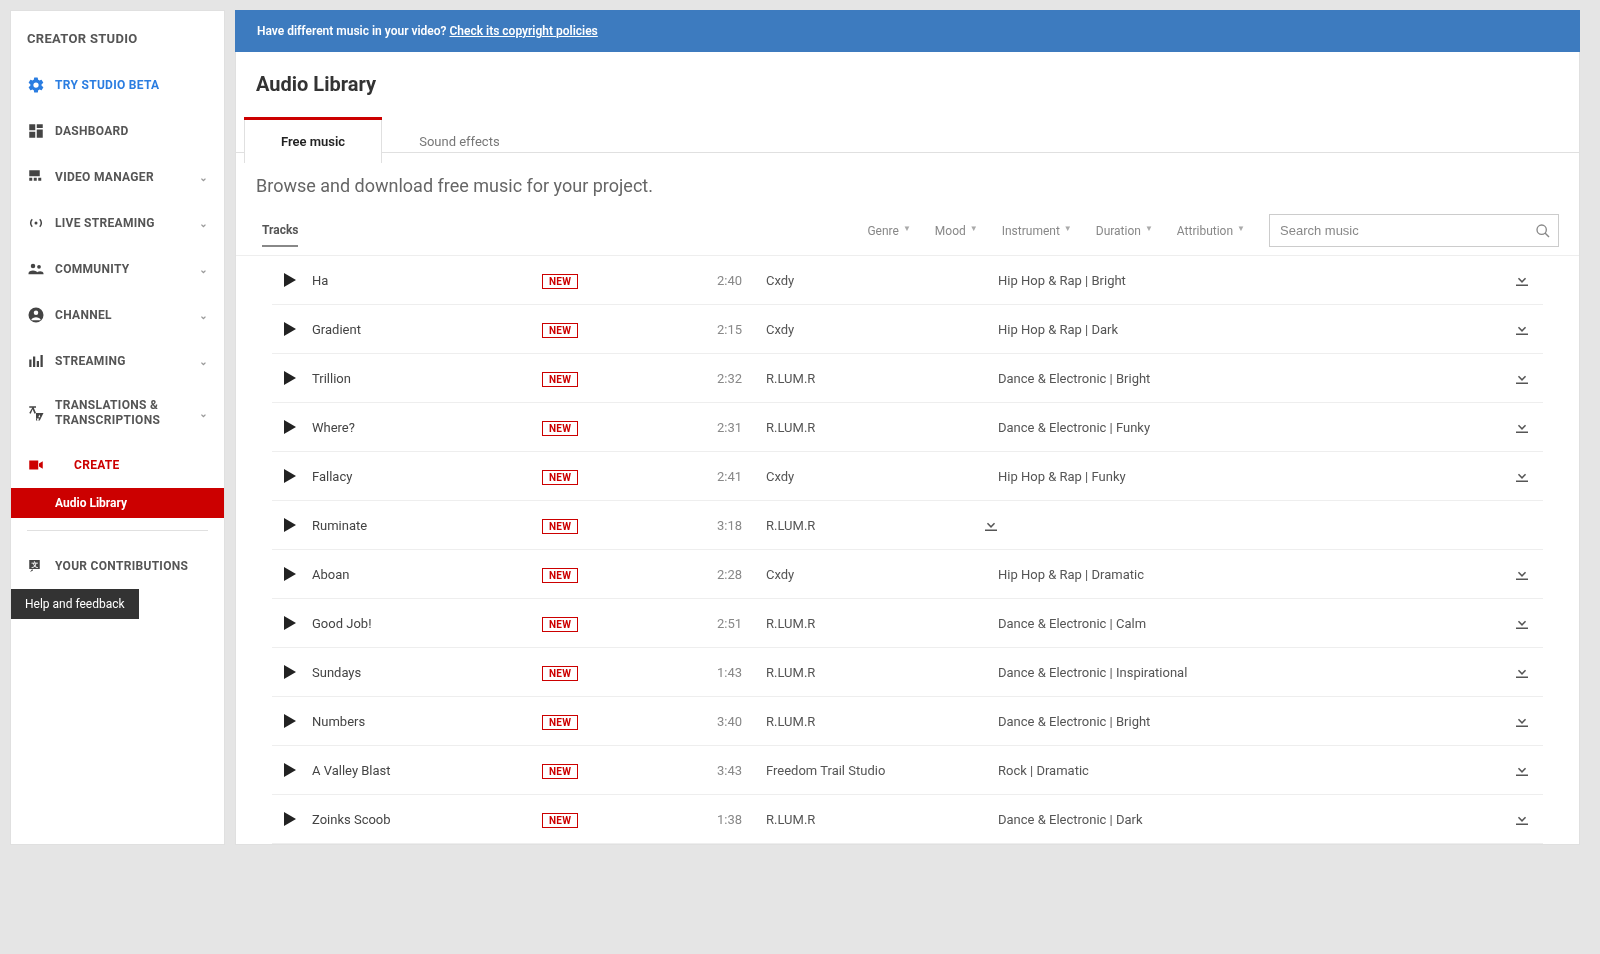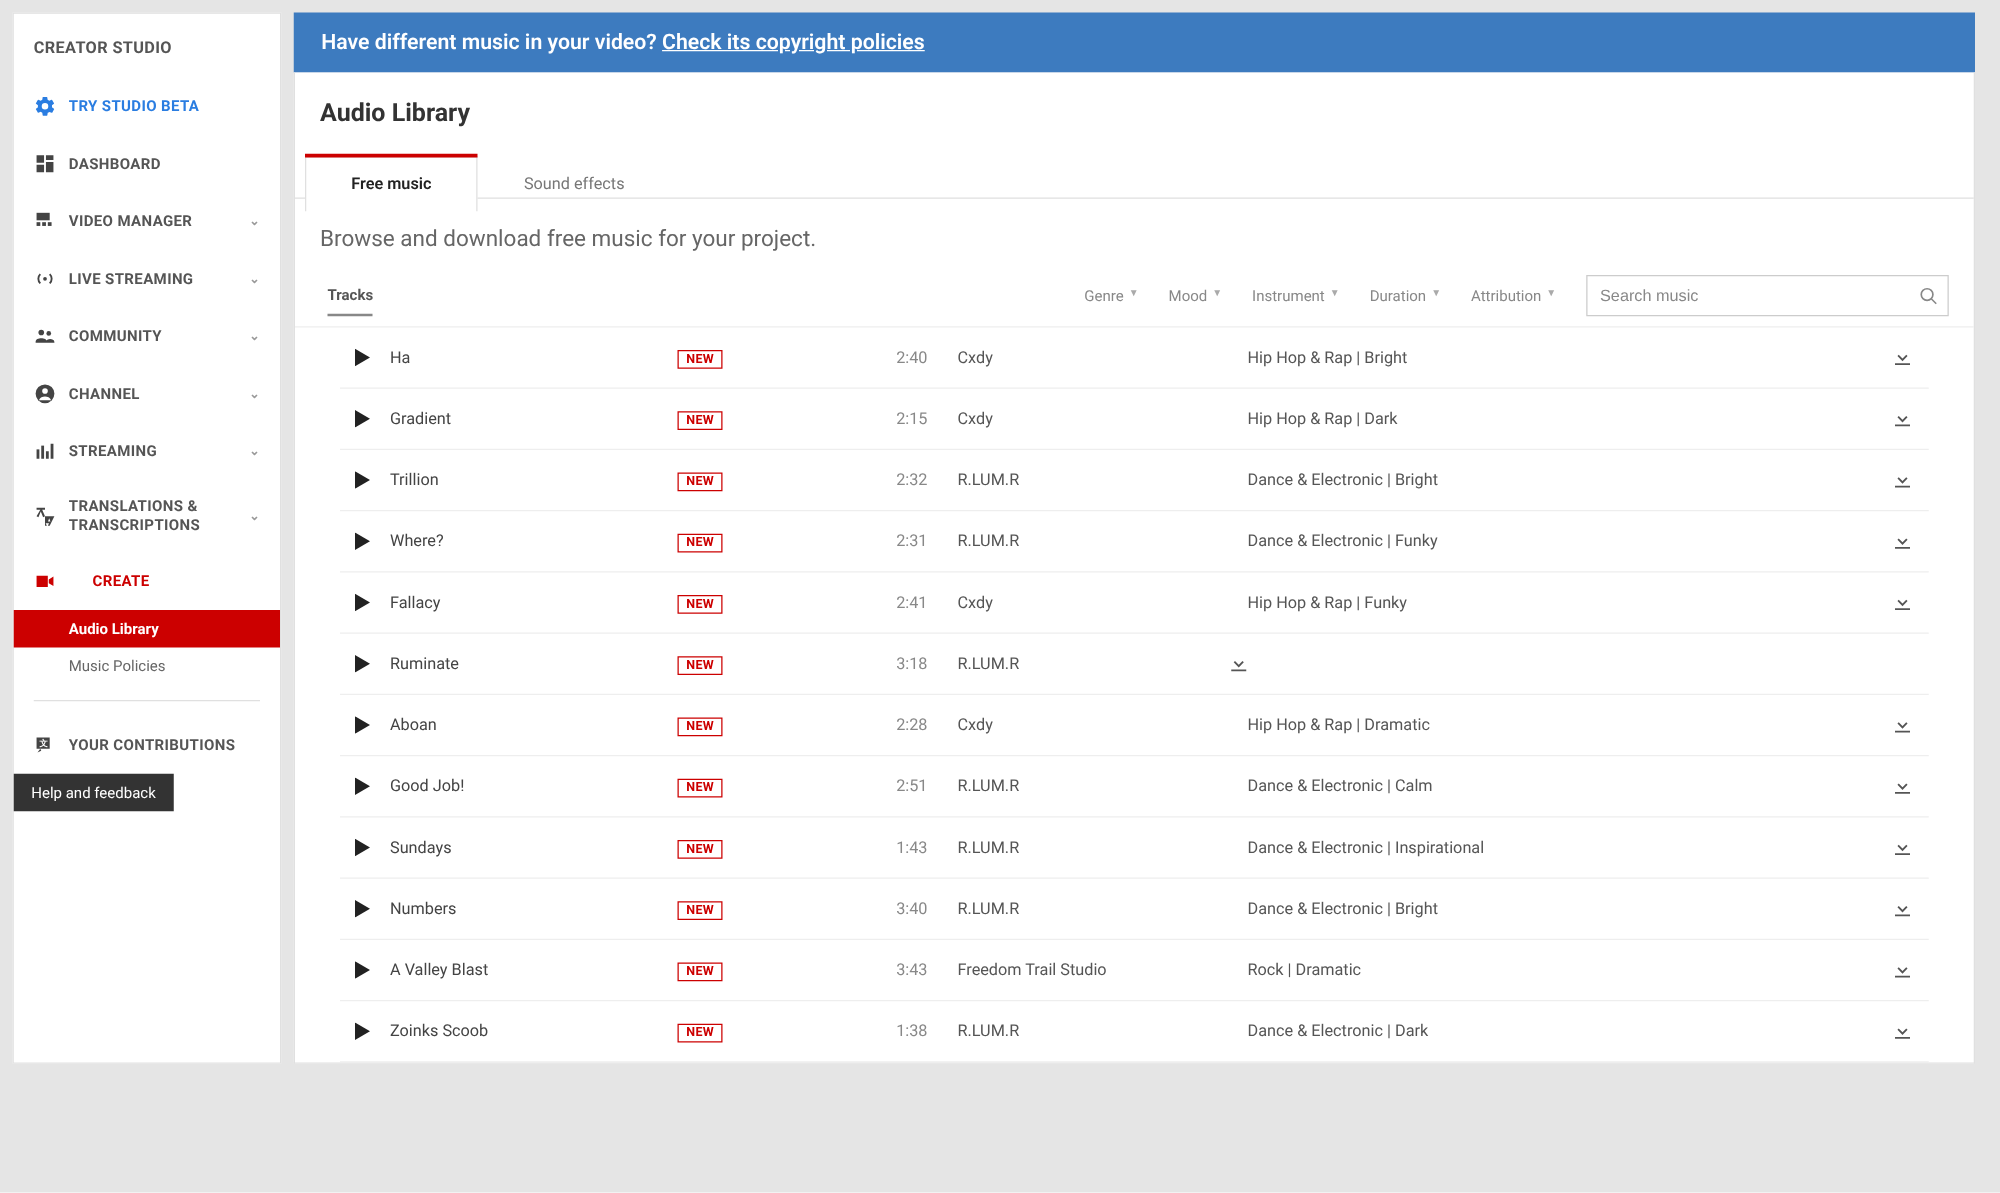--- a/index.html
+++ b/index.html
@@ -13,21 +13,21 @@
 .nav-item .chev { color:#999; font-size:10px; }
 .nav-item.beta { color:#2a7de1; }
 .nav-item.create { color:#cc0000;gap:19px; }
 .sub-item { padding:8px 16px 8px 44px; font-size:12px; color:#666; cursor:pointer; }
 .sub-item.active { background:#cc0000; color:#fff; font-weight:700; }
 .sub-divider { height:1px; background:#e0e0e0; margin:12px 16px; }
 .help-btn { background:#333; color:#fff; font-size:12px; padding:8px 14px; display:inline-block; cursor:pointer; }
 .nav-item .multi-label { line-height:1.25; }
 
 .main { flex:1; display:flex; flex-direction:column; gap:0; }
-.banner { background:#3d7bbf; color:#fff; padding:14px 22px; font-size:17px; font-weight:600; }
+.banner { background:#3d7bbf; color:#fff; padding:14px 22px; font-size:12px; font-weight:600; }
 .banner a { color:#fff; text-decoration:underline; }
 
 .content { background:#fff; border:1px solid #e0e0e0; border-top:none; }
 .page-title { font-size:20px; font-weight:700; padding:20px 20px 0 20px; }
 .tabs { display:flex; padding:0 8px; border-bottom:1px solid #e0e0e0; margin-top:12px; }
 .tab { padding:14px 36px; font-size:13px; color:#777; cursor:pointer; border:1px solid transparent; border-bottom:none; position:relative; top:11px; }
 .tab.active { color:#222; font-weight:600; border-color:#e0e0e0; background:#fff; }
 .tab.active::before { content:""; position:absolute; left:-1px; right:-1px; top:-3px; height:3px; background:#cc0000; }
 
 .subtext { font-size:18px; color:#666; padding:22px 20px 18px 20px; }
@@ -154,21 +154,20 @@
     <div class="nav-item create">
       <span class="icon">
         <svg width="18" height="18" viewBox="0 0 24 24" fill="#cc0000">
             <path d="M3 6h12v12H3zM16 10l5-3v10l-5-3z"></path>
           </svg>
       </span>
       <span class="label">CREATE</span>
     </div>
 
     <div class="sub-item active">Audio Library</div>
-    <div class="sub-item">Music Policies</div>
 
     <div class="sub-divider"></div>
 
     <div class="nav-item">
       <span class="icon">
         <svg width="18" height="18" viewBox="0 0 24 24" fill="#444">
             <rect x="3" y="4" width="14" height="12"></rect>
             <path d="M7 16l-3 4 4-2z"></path>
             <text x="6" y="13" font-size="9" fill="#fff" font-family="Arial">文</text>
           </svg>

